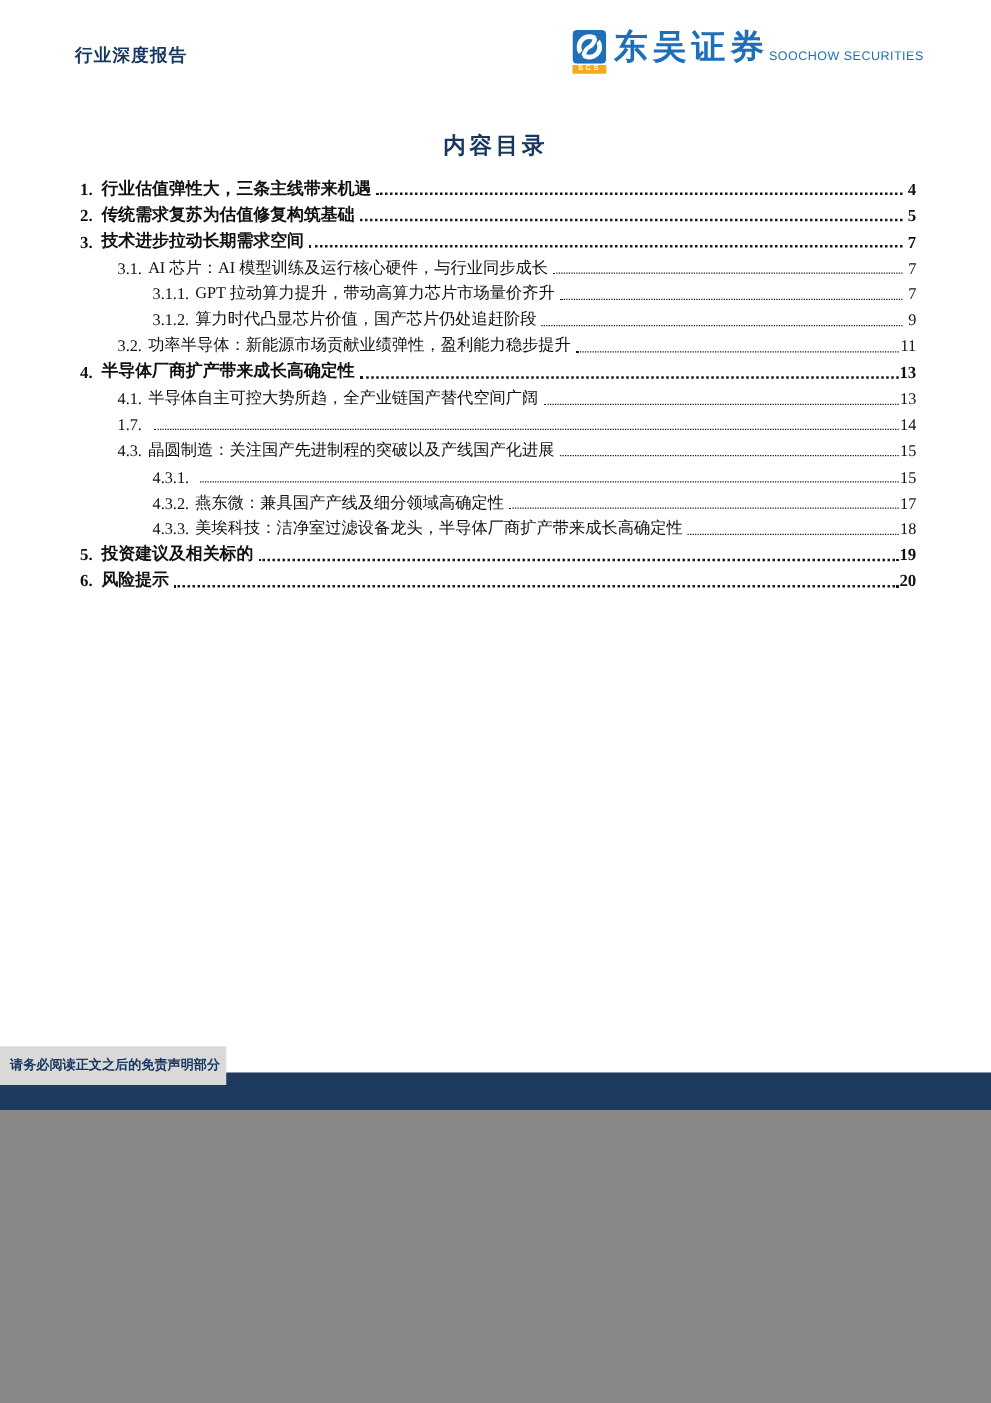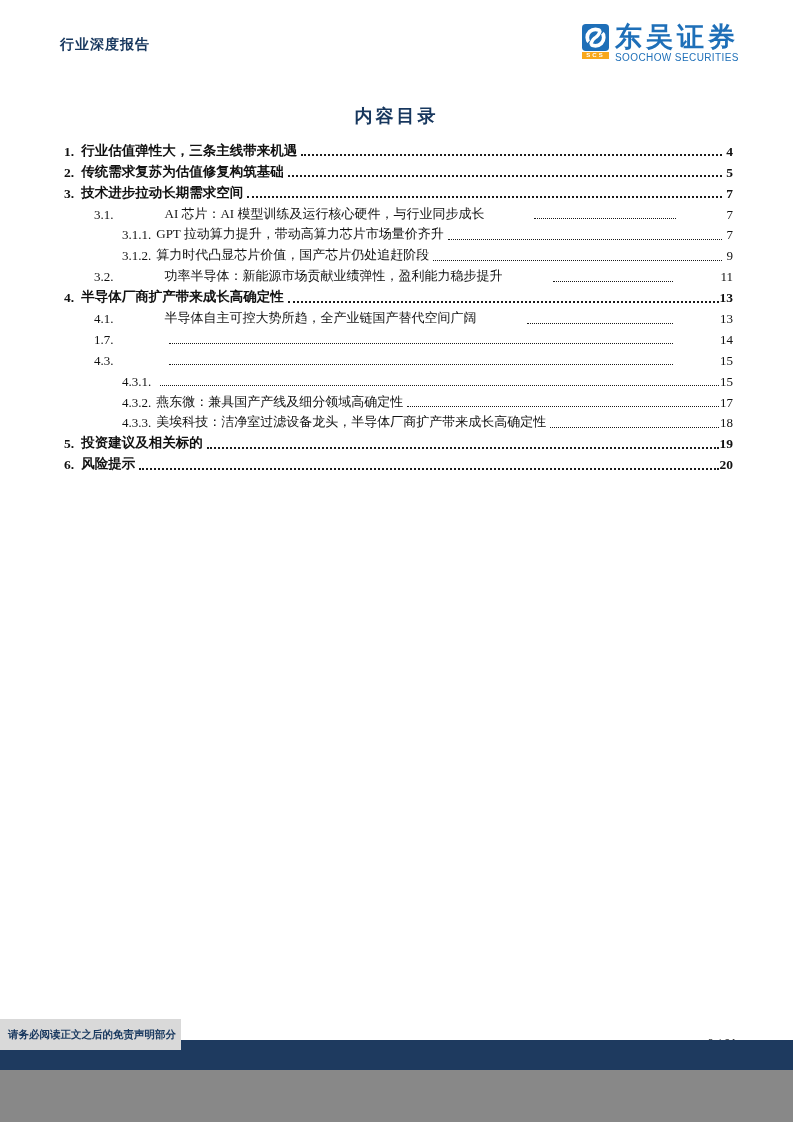--- a/index.html
+++ b/index.html
@@ -8,21 +8,21 @@
     --brand-orange:#F8A81C;
     --footer-bar:#1E3A5F;
     --disclaimer-bg:#D9D9D9;
     --text-dark:#111111;
   }
   *{margin:0;padding:0;box-sizing:border-box;}
   html,body{background:#888;}
   body{font-family:"Liberation Serif","DejaVu Serif",serif;}
   .page{
     position:relative;
-    width:793px;height:1070px;
+    width:793px;height:888px;
     margin:0 auto;
     background:#ffffff;
     overflow:hidden;
   }
   
   .header{
     position:absolute;top:24px;left:60px;right:54px;
     display:flex;justify-content:space-between;align-items:flex-start;
   }
   .report-type{
@@ -32,21 +32,21 @@
   }
   .brand{display:flex;align-items:flex-start;}
   .brand-mark{width:27px;margin-right:6px;}
   .brand-mark .swirl{display:block;}
   .brand-mark .scs{
     display:block;background:var(--brand-orange);color:#ffffff;
     font-family:"Liberation Sans",sans-serif;
     font-size:6px;font-weight:bold;text-align:center;
     letter-spacing:2px;line-height:7px;height:7px;margin-top:1px;
   }
-  .brand-text{display:flex;flex-direction:column;}
+  .brand-text{display:flex;flex-direction:row;align-items:flex-end;}
   .brand-cn{
     font-size:27px;line-height:27px;font-weight:bold;color:var(--brand-blue);
     letter-spacing:4px;white-space:nowrap;
   }
   .brand-en{
     font-family:"Liberation Sans",sans-serif;
     font-size:10px;line-height:11px;color:var(--brand-blue);
     letter-spacing:0.4px;white-space:nowrap;margin-top:1px;
   }
   
@@ -58,21 +58,21 @@
   }
   .toc{
     position:absolute;top:139px;left:64px;right:60px;
   }
   .toc-row{
     display:flex;align-items:flex-end;height:20.9px;
     color:var(--text-dark);font-size:13px;
     white-space:nowrap;overflow:hidden;
   }
   .toc-row.lvl1{font-weight:bold;font-size:13.5px;}
-  .toc-row.lvl2{padding-left:30px;gap:46px;}
+  .toc-row.lvl2{padding-left:30px;}
   .toc-row.lvl3{padding-left:58px;}
   .toc-num{margin-right:5px;}
   .toc-row.lvl1 .toc-num{margin-right:7px;}
   .toc-label{white-space:nowrap;}
   .toc-leader{
     flex:1;min-width:12px;
     border-bottom:2px dotted #1a1a1a;
     margin:0 1px 3.5px 4px;
   }
   .toc-row.lvl2 .toc-leader,.toc-row.lvl3 .toc-leader{border-bottom-width:1.6px;}
@@ -181,20 +181,21 @@
         <span class="toc-leader"></span>
         <span class="toc-page">13</span>
       </div>
       <div class="toc-row lvl2">
         <span class="toc-num">1.7.</span>
         <span class="toc-leader"></span>
         <span class="toc-page">14</span>
       </div>
       <div class="toc-row lvl2">
         <span class="toc-num">4.3.</span>
+        <span class="toc-label">晶圆制造：关注国产先进制程的突破以及产线国产化进展</span>
         <span class="toc-leader"></span>
         <span class="toc-page">15</span>
       </div>
       <div class="toc-row lvl3">
         <span class="toc-num">4.3.1.</span>
         <span class="toc-leader"></span>
         <span class="toc-page">15</span>
       </div>
       <div class="toc-row lvl3">
         <span class="toc-num">4.3.2.</span>

